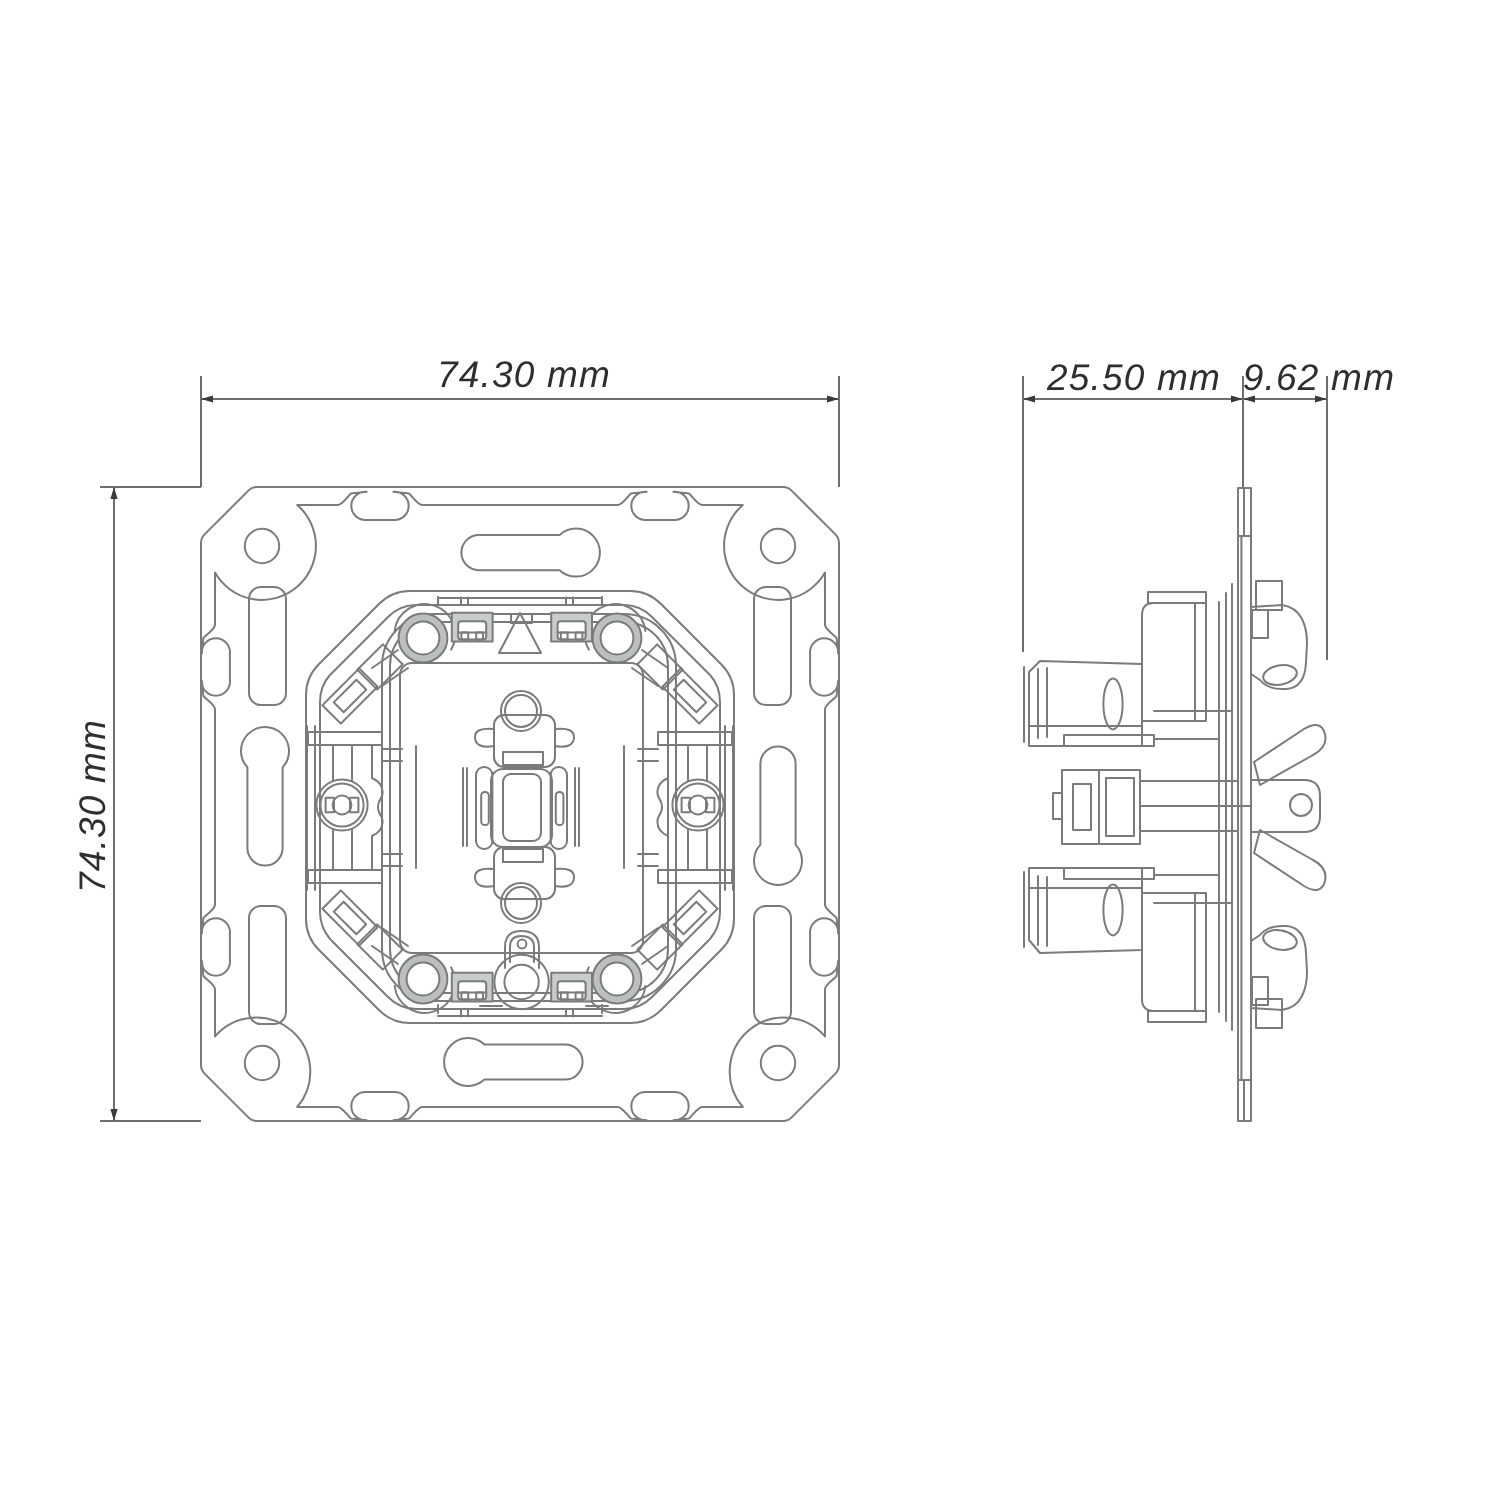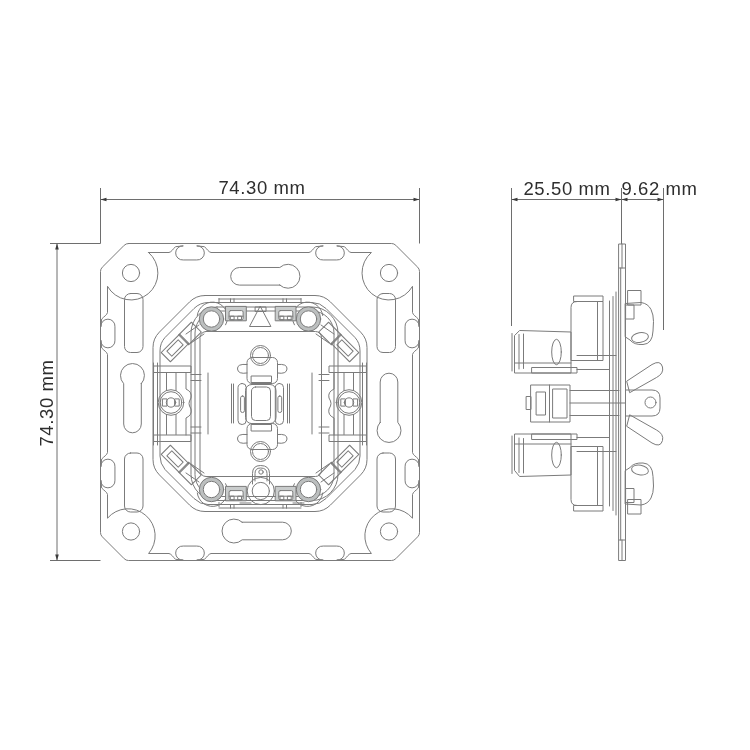--- a/index.html
+++ b/index.html
@@ -1,16 +1,16 @@
 <!DOCTYPE html>
 <html><head>
 <meta charset="utf-8">
 <style>
   html,body{margin:0;padding:0;background:#ffffff;}
-  .wrap{width:750px;height:750px;position:relative;overflow:hidden;background:#84cc16;}
+  .wrap{width:750px;height:750px;position:relative;overflow:hidden;background:#84cc16;font-style:italic;}
   svg{filter:blur(0.3px);}
   text{font-family:"Liberation Sans", sans-serif; fill:#2e2e2e;}
 </style>
 </head>
 <body>
 <div class="wrap">
 <svg width="750" height="750" viewBox="0 0 750 750">
 <rect x="0" y="0" width="750" height="750" fill="#ffffff"></rect>
 
 <g stroke="#6e6e6e" stroke-width="1" fill="none">

